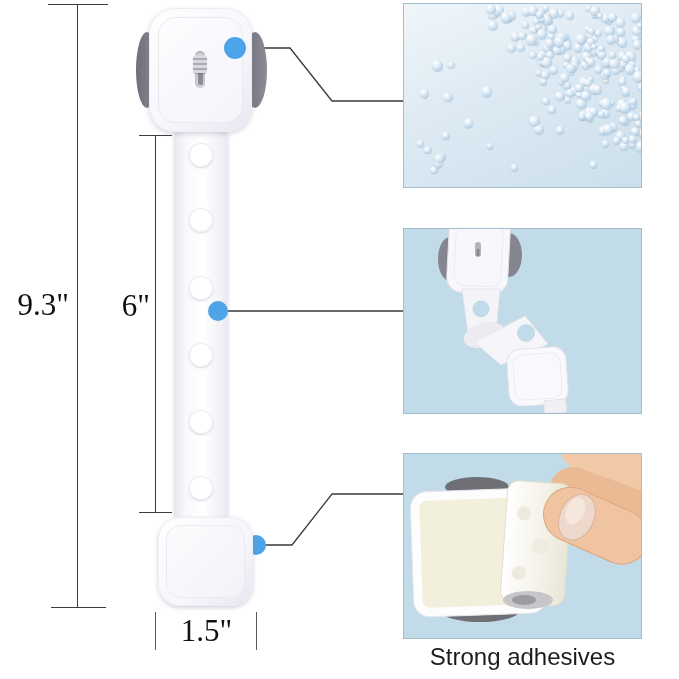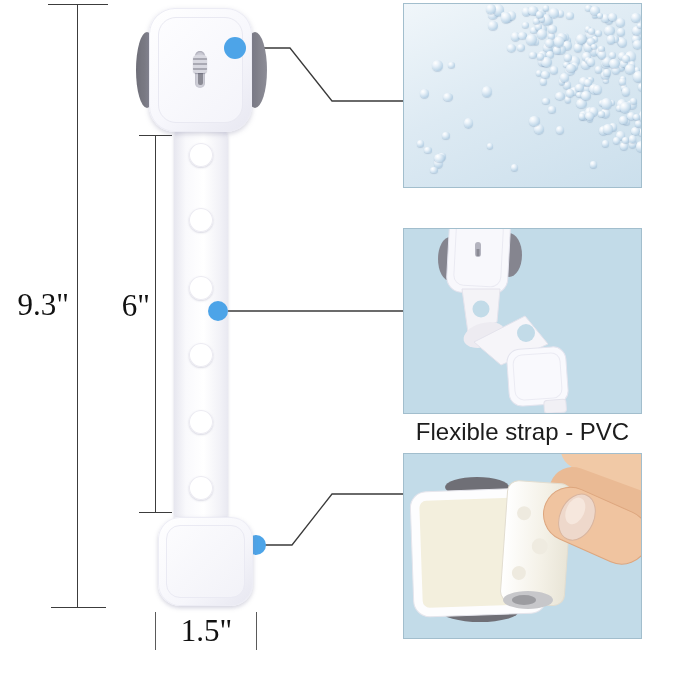--- a/index.html
+++ b/index.html
@@ -324,21 +324,20 @@
       <ellipse cx="80" cy="106" rx="21" ry="12" fill="#edebf1" transform="rotate(-16 80 106)"></ellipse>
       <polygon points="70,113 121,87 144,115 97,136" fill="#f6f5f9" stroke="#e4e3ec" stroke-width="1"></polygon>
       <circle cx="122" cy="104" r="9" fill="#c2dbe8"></circle>
       <g transform="rotate(-4 133 147)">
         <rect x="104" y="119" width="59" height="57" rx="13" fill="#f9f9fd" stroke="#e4e4ee"></rect>
         <rect x="110" y="125" width="47" height="45" rx="9" fill="none" stroke="#ebebf3"></rect>
         <rect x="138" y="172" width="22" height="13" rx="3" fill="#f1f0f5" stroke="#e4e3ec"></rect>
       </g>
     </svg>
   </div>
-  <div class="panel-label" style="top:418px;">Flexible strap - PVC</div>
 
   <div class="panel" style="top:453px;height:186px;">
     <svg width="239" height="186" viewBox="0 0 239 186">
       <defs>
         <linearGradient id="sheetGrad" x1="0" y1="0" x2="1" y2="0">
           <stop offset="0" stop-color="#ffffff"></stop>
             <stop offset=".6" stop-color="#f4f1e7"></stop>
             <stop offset="1" stop-color="#e9e5d7"></stop>
         </linearGradient>
         <linearGradient id="skin1" x1="0" y1="0" x2="0" y2="1">
@@ -364,14 +363,15 @@
       </g>
       <ellipse cx="124" cy="146" rx="25" ry="9" fill="#c7c7ca"></ellipse>
       <ellipse cx="120" cy="146" rx="12" ry="5" fill="#9c9ca0"></ellipse>
       <g transform="rotate(24 190 74)">
         <rect x="136" y="44" width="110" height="54" rx="27" fill="#f0c4a0" stroke="#dda67e" stroke-width="1"></rect>
         <ellipse cx="170" cy="71" rx="17" ry="24" fill="#eed8cb" stroke="#d9b59f"></ellipse>
         <ellipse cx="166" cy="66" rx="9" ry="14" fill="#f6e7dd"></ellipse>
       </g>
     </svg>
   </div>
+  <div class="panel-label" style="top:643px;">Strong adhesives</div>
 
 </div>
 
 </body></html>

